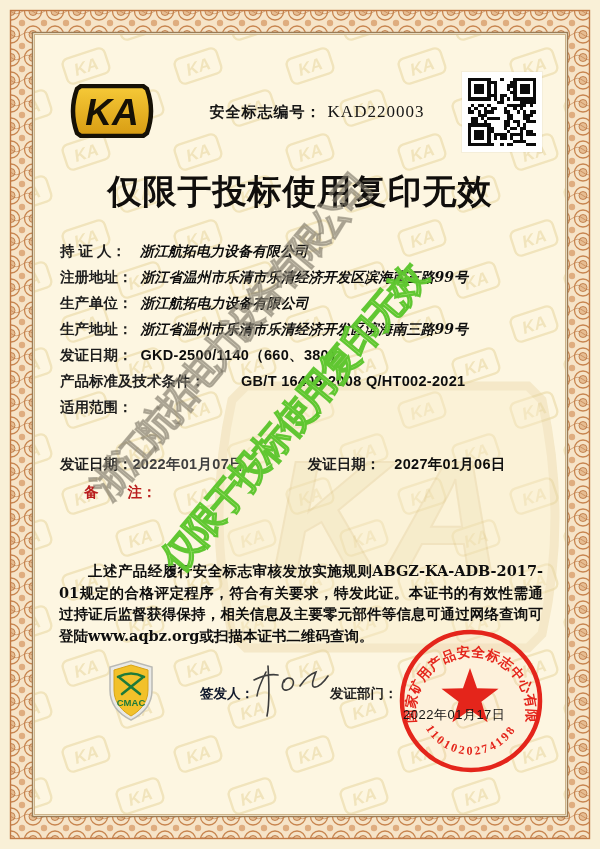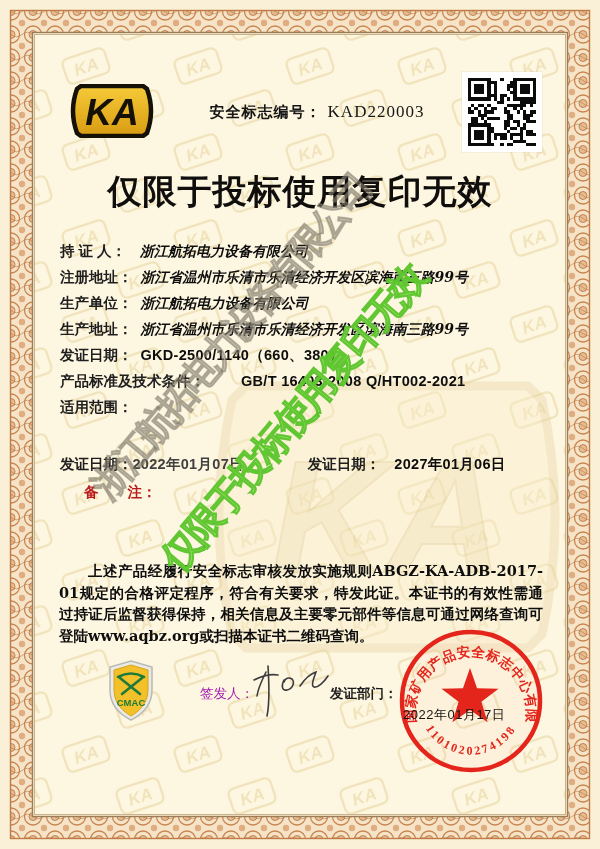--- a/index.html
+++ b/index.html
@@ -40,21 +40,21 @@
   #remark-row{left:60px;top:483px;font-size:14.5px;font-weight:700;color:#b91c1c;margin-left:24px;}
 
   
   #statement{left:59px;top:560px;width:484px;
     font-family:"DejaVu Serif","Liberation Serif",serif;
     font-size:14.5px;font-weight:700;line-height:21.5px;color:#0e0e0e;
     text-align:justify;text-indent:2em;}
 
   
   #cmac-shield{left:106px;top:660px;}
-  #signer-label{left:200px;top:685px;font-size:13.5px;font-weight:400;color:#a21caf;}
+  #signer-label{left:200px;top:685px;font-size:13.5px;font-weight:700;color:#0f172a;}
   #signature{left:248px;top:658px;z-index:3;}
   #dept-label{left:330px;top:685px;font-size:13.5px;font-weight:700;color:#1d1d1d;}
   #seal{left:396px;top:626px;z-index:5;}
   #seal-date{left:403px;top:706px;width:130px;z-index:6;
     font-size:13px;font-weight:400;color:#141414;letter-spacing:0.5px;}
 
   
   .watermark{position:absolute;z-index:4;white-space:nowrap;pointer-events:none;
     font-family:"DejaVu Serif","Liberation Serif",serif;font-weight:700;}
   #wm-company{left:100px;top:468px;font-size:38px;letter-spacing:-4px;

